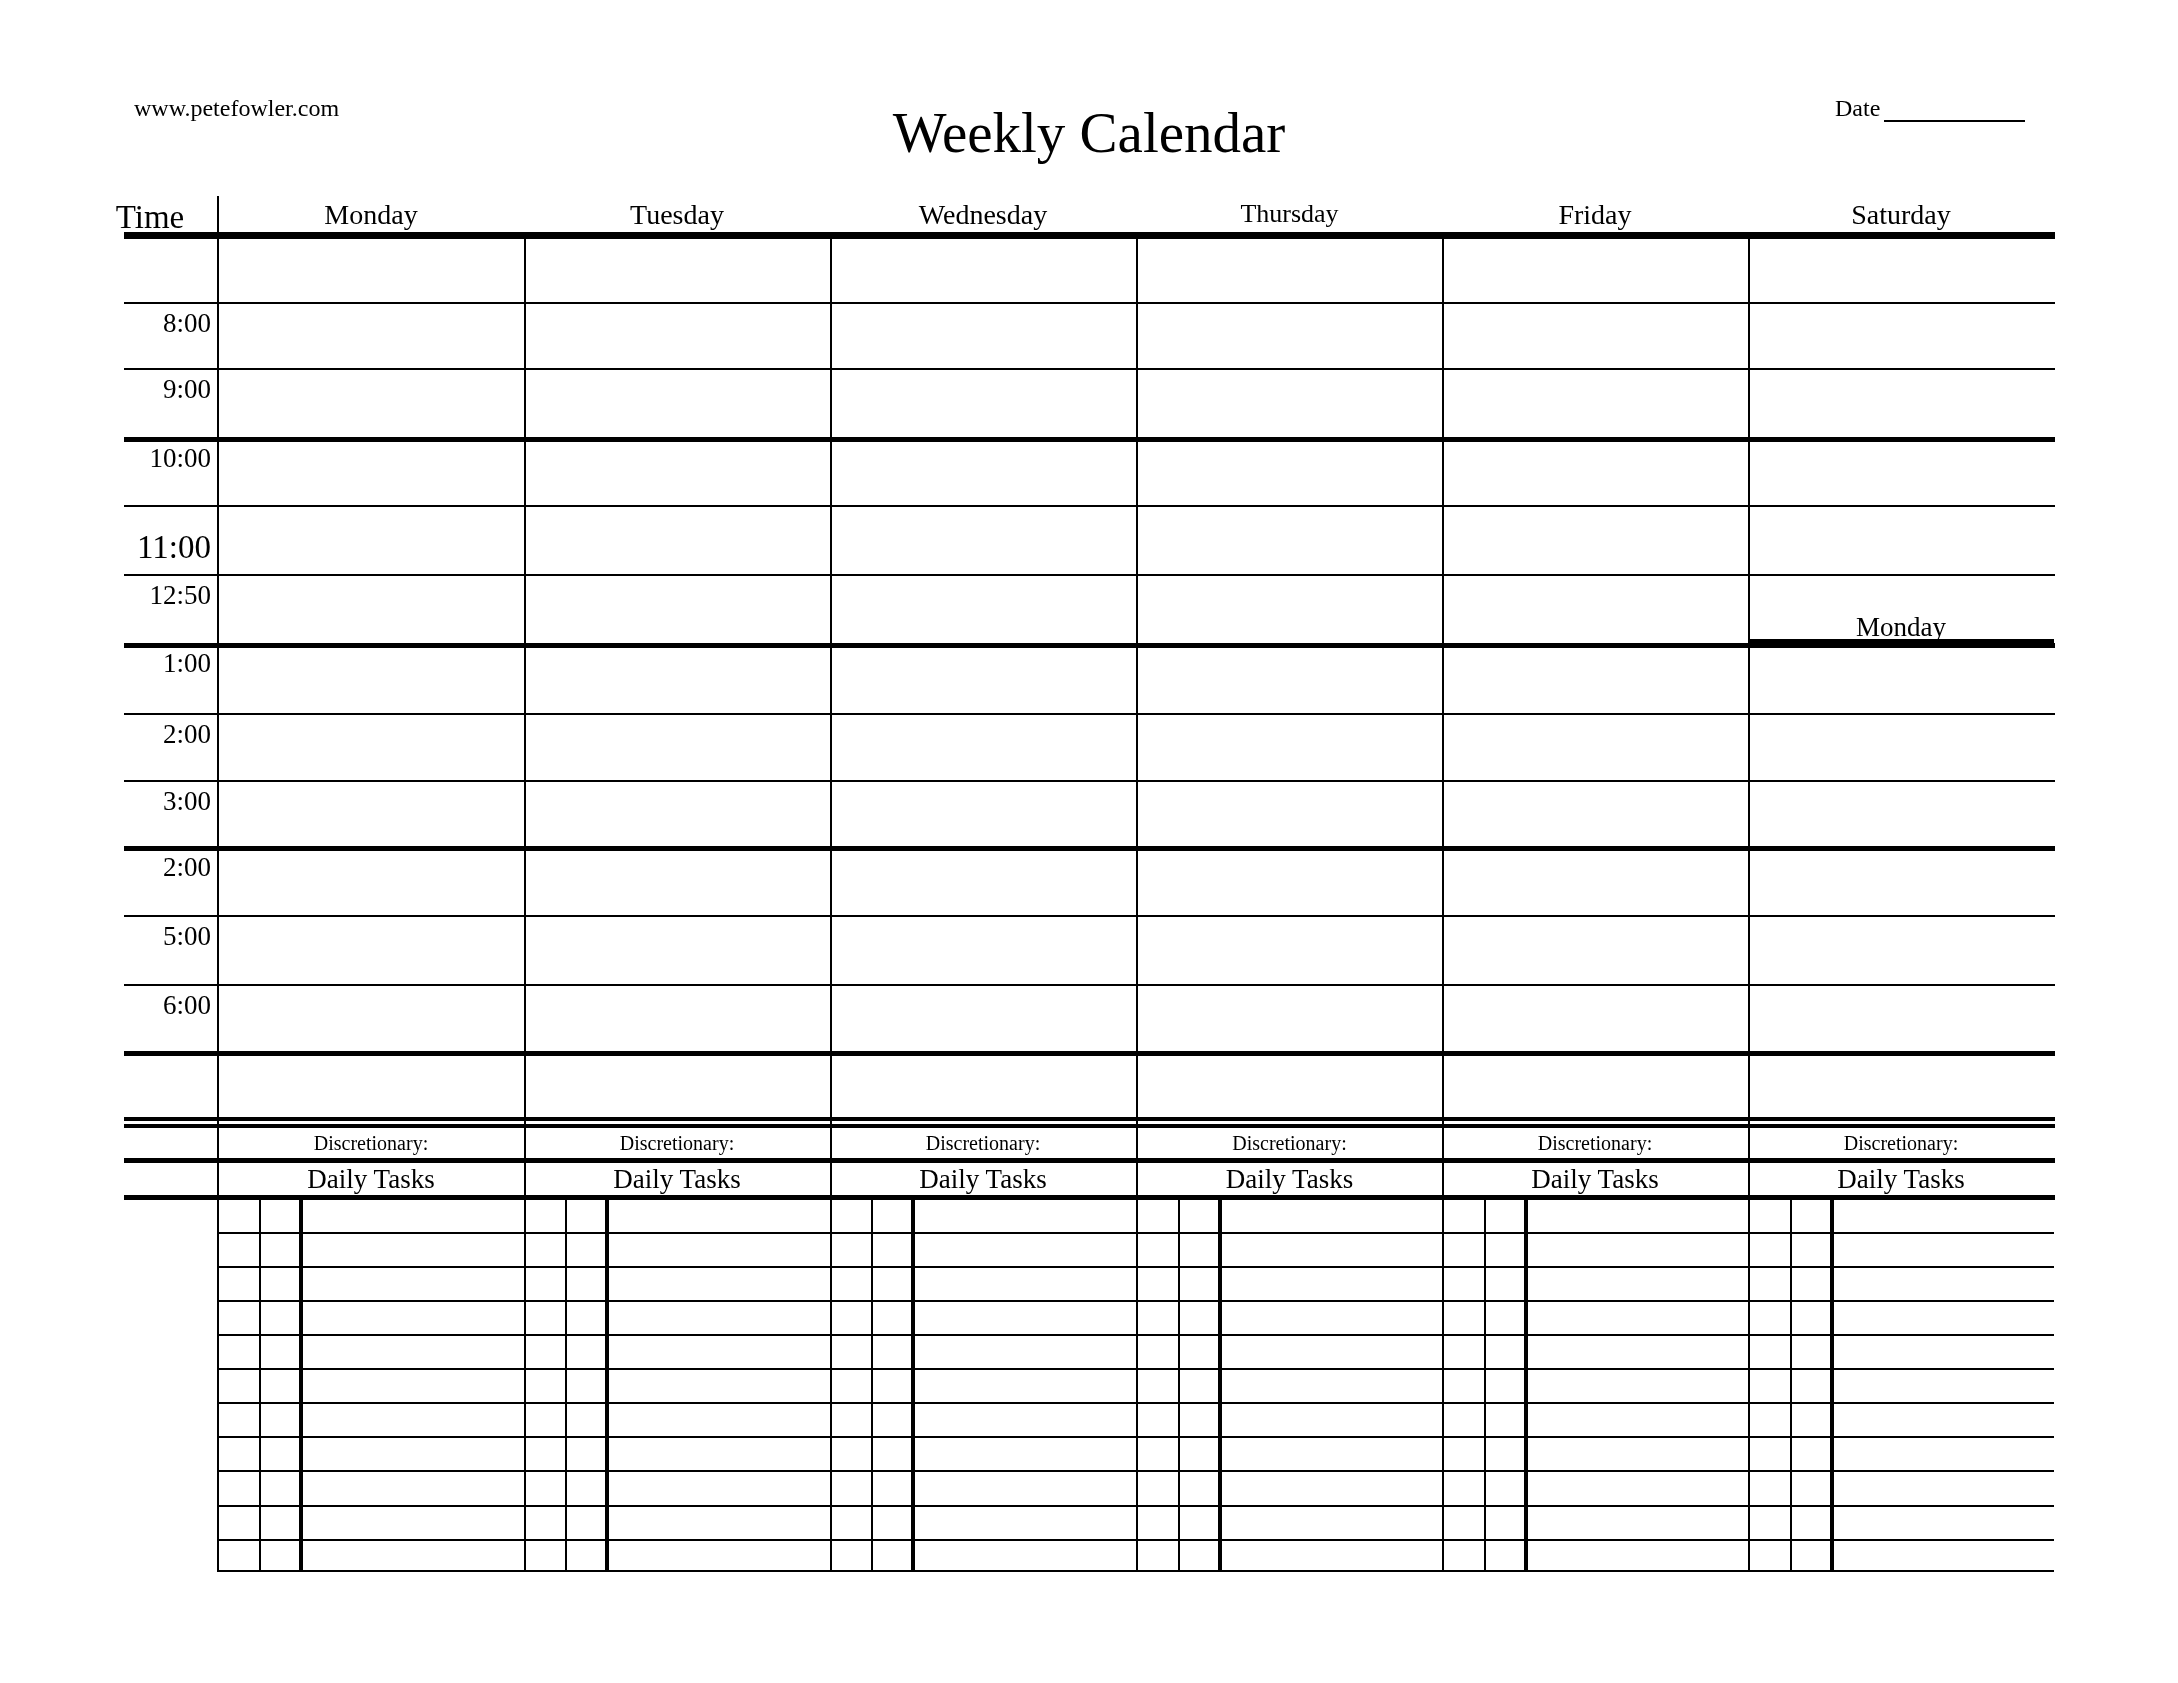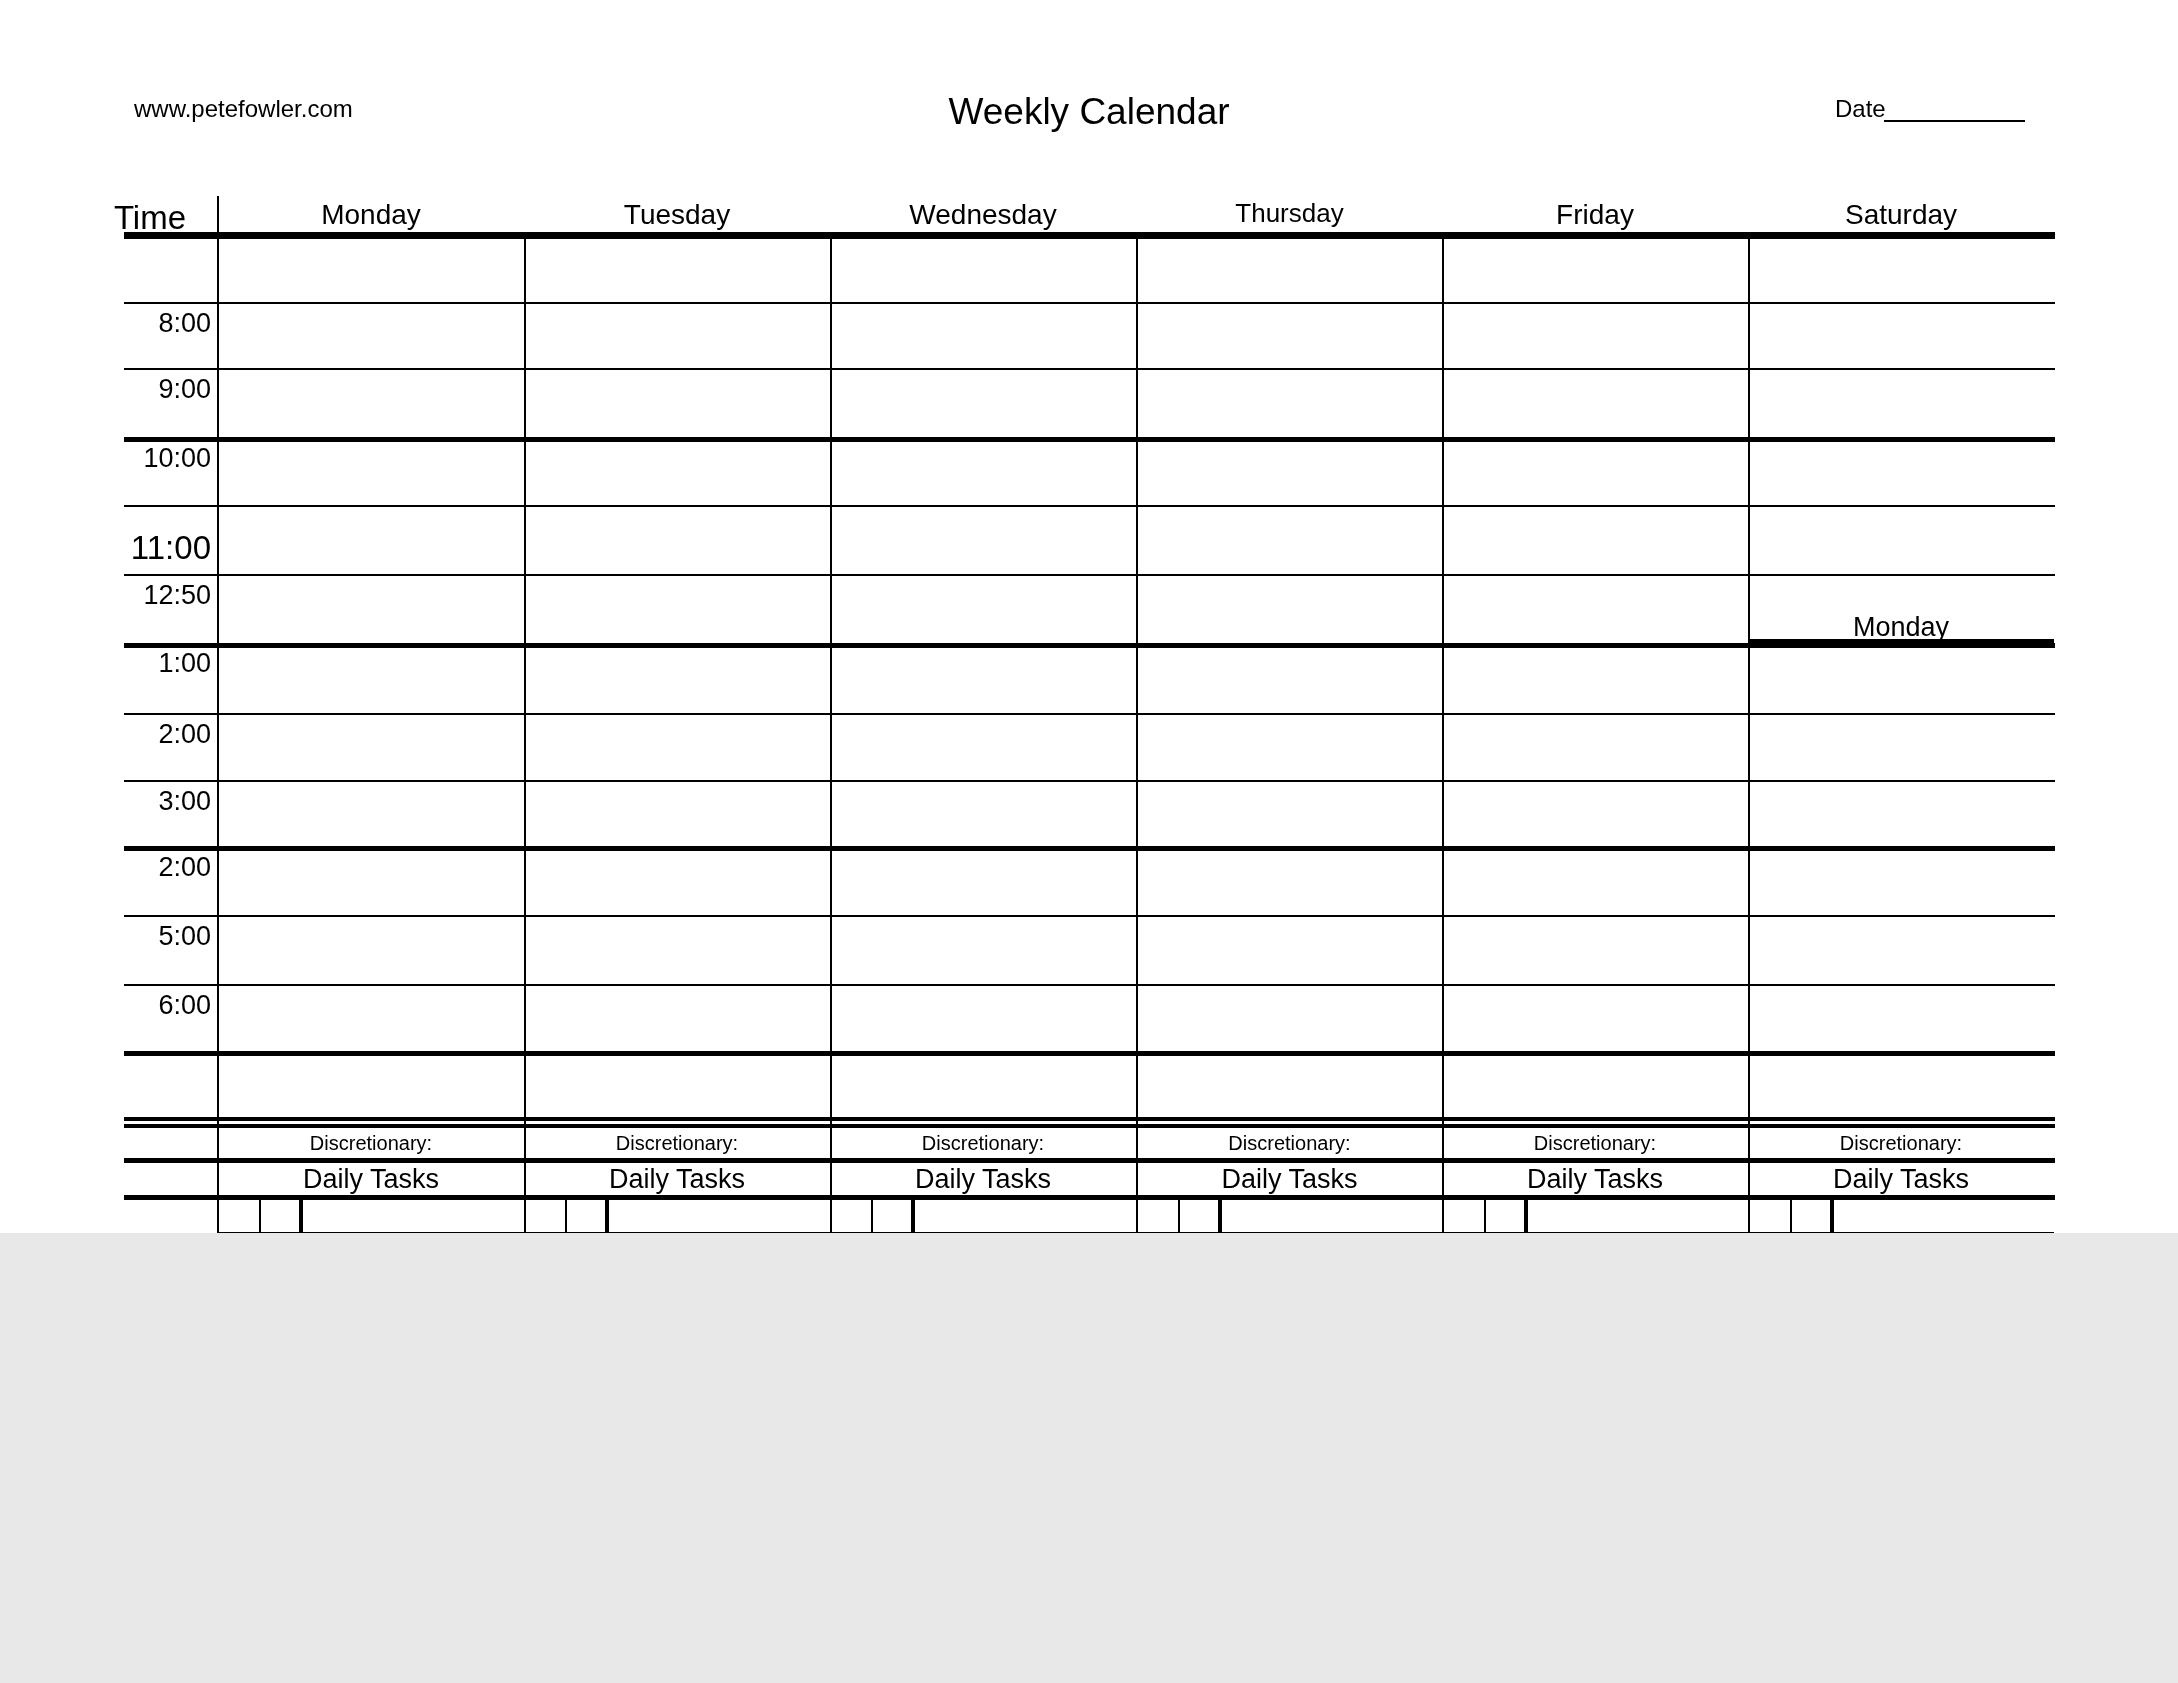--- a/index.html
+++ b/index.html
@@ -1,35 +1,35 @@
 <!DOCTYPE html>
 <html><head>
 <meta charset="utf-8">
 <style>
   html,body{margin:0;padding:0;background:#e8e8e8;}
   .page{
     position:relative;
-    width:2178px;height:1233px;
+    width:2178px;height:1683px;
     background:#fff;
-    font-family:Liberation Sans, sans-serif;
+    font-family:Liberation Serif, serif;
     color:#000;
     overflow:hidden;
   }
   .txt{position:absolute;line-height:1.15;white-space:nowrap;}
   .ctr{text-align:center;}
   .rgt{text-align:right;}
   .ln{position:absolute;background:#000;}
 </style>
 </head>
 <body>
 
 <div class="page">
 
   <div class="txt" style="left:134px;top:95px;font-size:24px;">www.petefowler.com</div>
-  <div class="txt ctr" style="left:0;width:2178px;top:91px;font-size:37px;">Weekly Calendar</div>
+  <div class="txt ctr" style="left:0;width:2178px;top:100px;font-size:57px;">Weekly Calendar</div>
   <div class="txt" style="left:1835px;top:95px;font-size:24px;">Date</div>
   <div class="ln" style="left:1884px;top:120px;width:141px;height:2px;"></div>
 
   <div class="txt ctr" style="left:101px;width:98px;top:199px;font-size:33px;">Time</div>
   <div class="txt ctr" style="left:218px;width:306px;top:199px;font-size:28px;">Monday</div>
   <div class="txt ctr" style="left:524px;width:306px;top:199px;font-size:28px;">Tuesday</div>
   <div class="txt ctr" style="left:830px;width:306px;top:199px;font-size:28px;">Wednesday</div>
   <div class="txt ctr" style="left:1136px;width:307px;top:199px;font-size:26px;">Thursday</div>
   <div class="txt ctr" style="left:1442px;width:306px;top:199px;font-size:28px;">Friday</div>
   <div class="txt ctr" style="left:1748px;width:306px;top:199px;font-size:28px;">Saturday</div>

